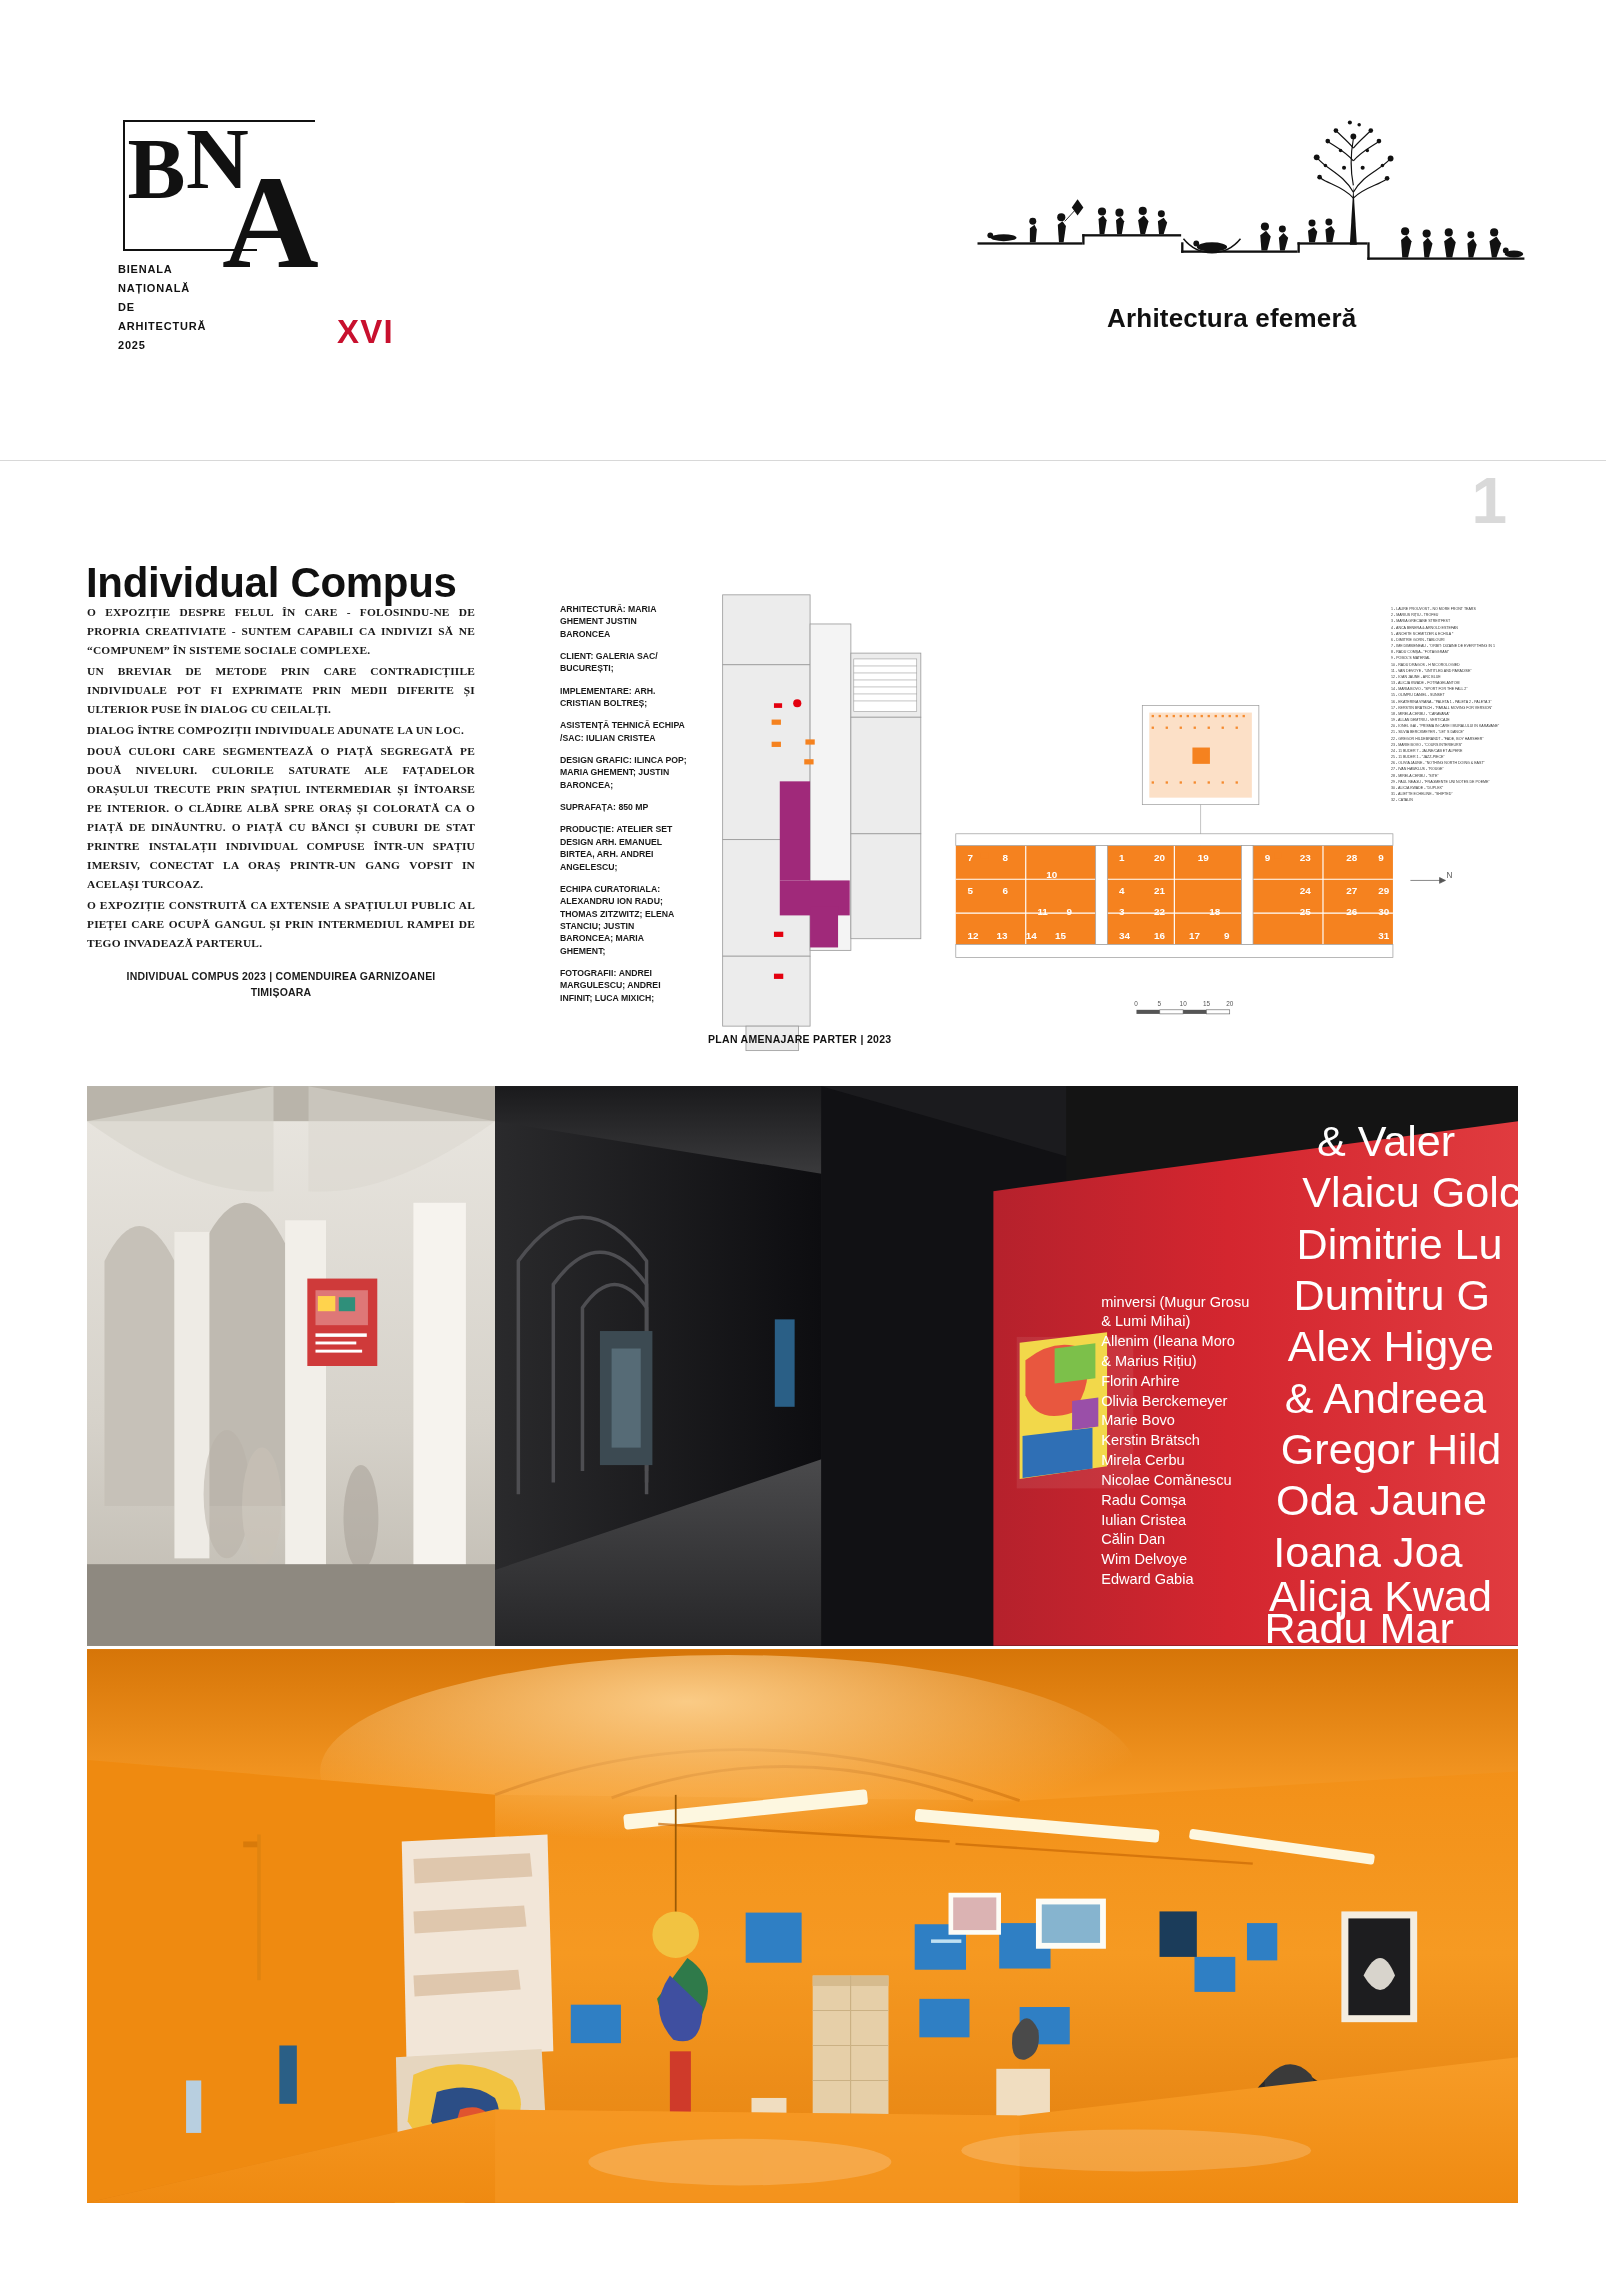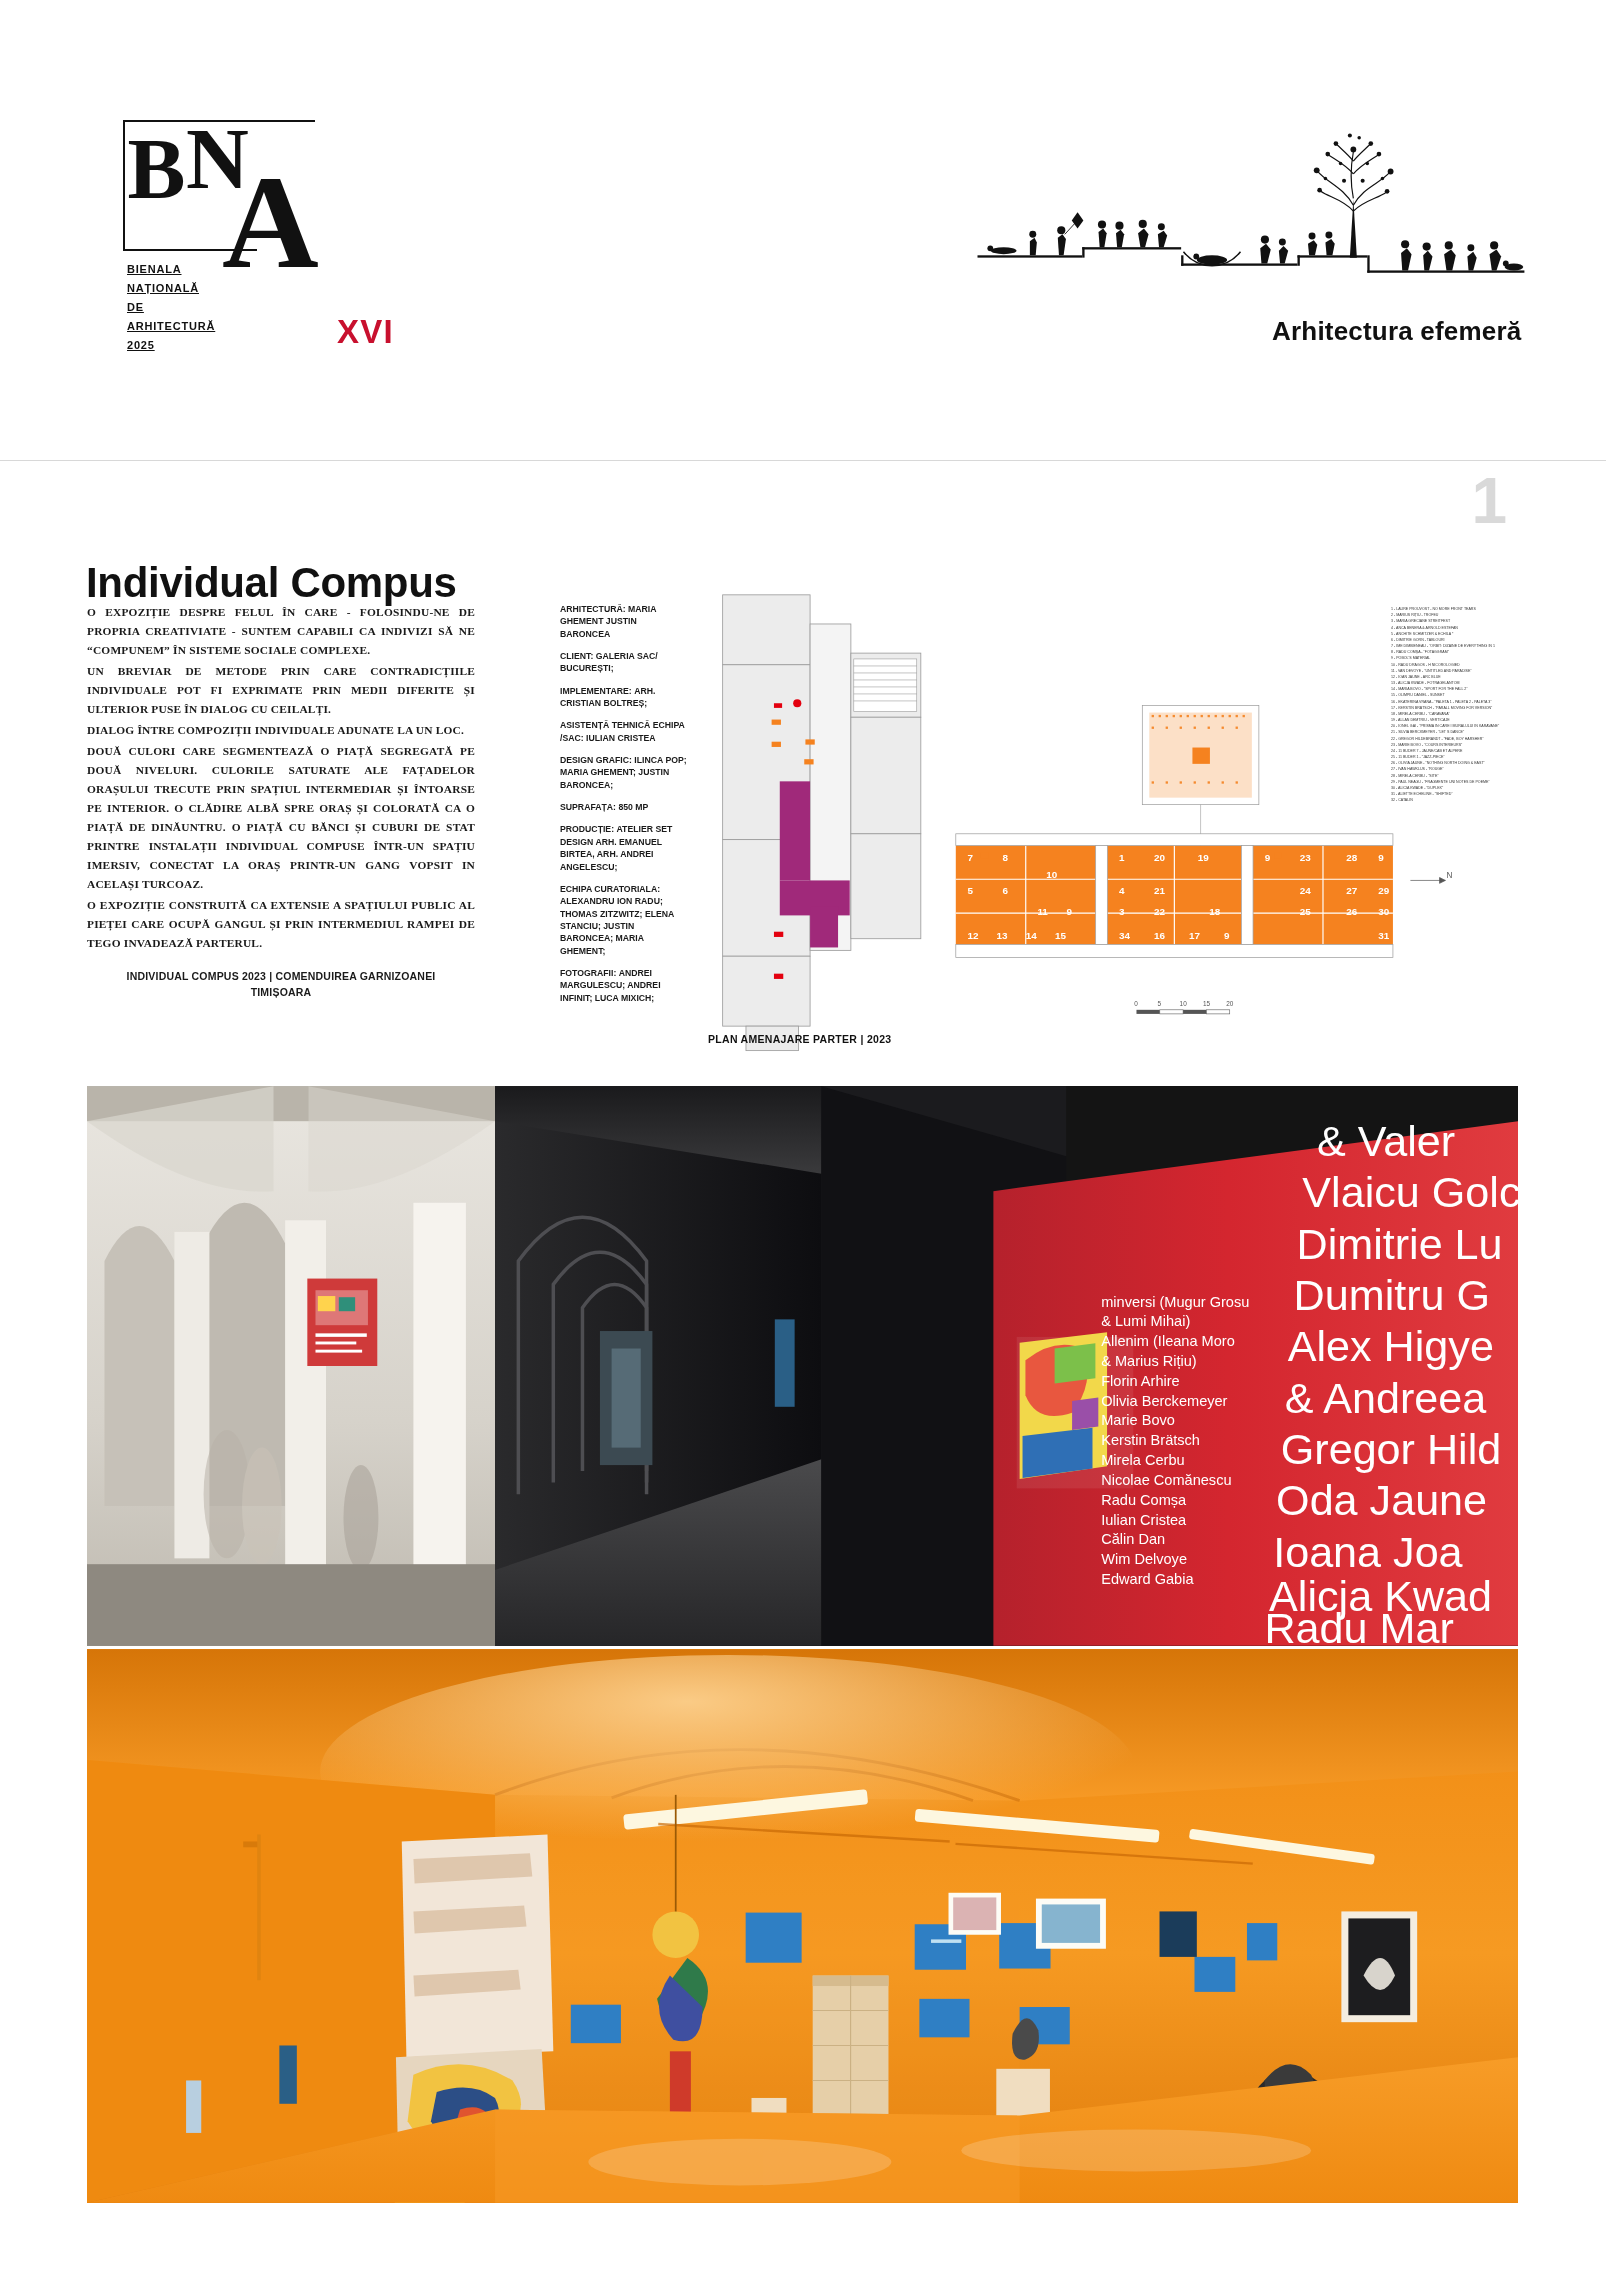--- a/index.html
+++ b/index.html
@@ -51,44 +51,43 @@
     border-right: none;
   }
   .logo-box-top {
     position: absolute;
     left: 5.8px; top: 5.8px;
     width: 192px; height: 2.3px;
     background: #111;
   }
   .logo-caption {
     position: absolute;
-    left: 10px;
+    left: 1px;
     top: 146px;
     font-size: 11px;
     font-weight: bold;
     letter-spacing: 0.8px;
     line-height: 1.72;
     color: #111;
-    text-decoration: underline;
   }
   .logo-xvi {
     position: absolute;
     left: 220px;
     top: 199px;
     font-size: 33px;
     font-weight: bold;
     color: #c8102e;
     letter-spacing: 1.2px;
   }
   .header-right {
     position: absolute;
     right: 82px;
-    top: 118px;
+    top: 105px;
     width: 583px;
-    text-align: right;
+    text-align: center;
   }
   .silhouette-wrap { width: 583px; height: 192px; position: relative; }
   .silhouette-wrap svg { width: 100%; height: 100%; display: block; }
   .header-tagline {
     font-size: 26px;
     font-weight: bold;
     color: #111;
     letter-spacing: 0.2px;
     margin-top: 5.8px;
     padding-right: 3.5px;

